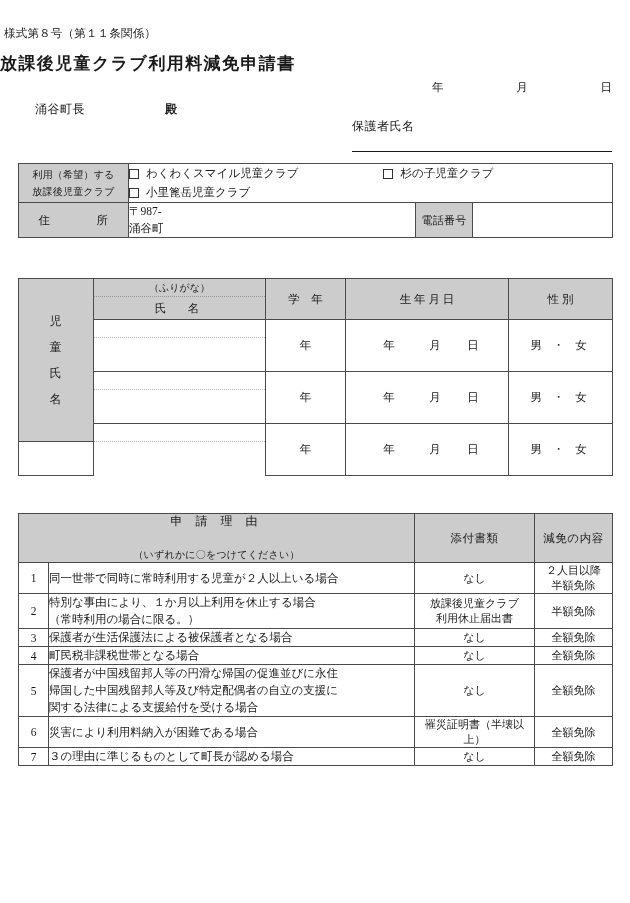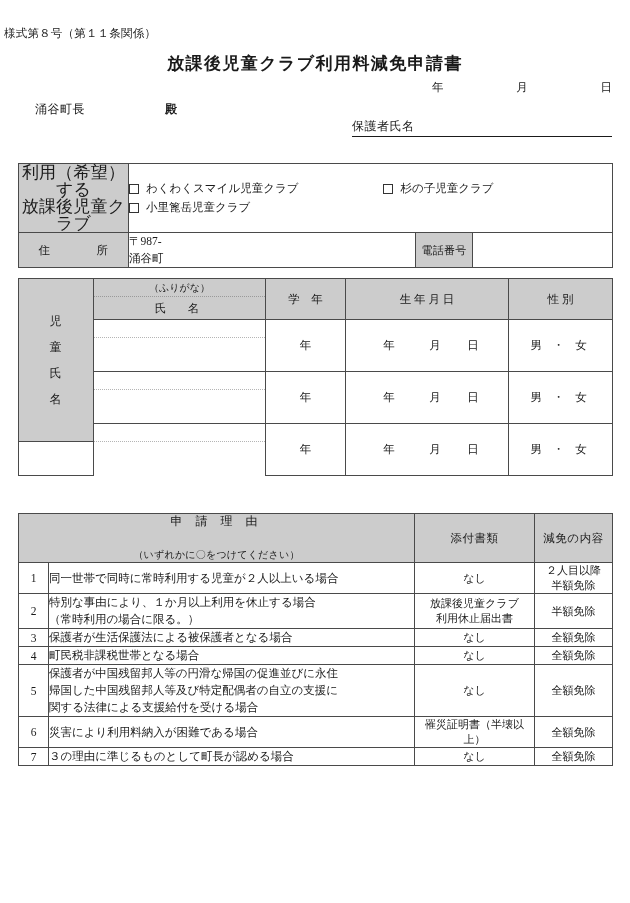--- a/index.html
+++ b/index.html
@@ -31,21 +31,20 @@
     top: 26px;
     font-size: 11.5px;
     letter-spacing: 0.2px;
     white-space: nowrap;
   }
   .doc-title {
     position: absolute;
     left: 0;
     top: 52px;
     width: 630px;
-    text-align: center;
     font-size: 17px;
     font-weight: bold;
     letter-spacing: 1.4px;
   }
   .date-line {
     position: absolute;
     left: 0;
     top: 80px;
     width: 630px;
     font-size: 11.5px;
@@ -77,21 +76,21 @@
     left: 352px;
     top: 118px;
     width: 260px;
     display: flex;
     align-items: flex-end;
   }
   .guardian-label {
     font-size: 12px;
     letter-spacing: 0.5px;
     border-bottom: 1.3px solid #1a1a1a;
-    padding-bottom: 1px;
+    padding-bottom: 16px;
     white-space: nowrap;
   }
   .guardian-line {
     flex: 1;
     border-bottom: 1.3px solid #1a1a1a;
     height: 14px;
   }
   .intro-line {
     position: absolute;
     left: 55px;
@@ -112,21 +111,21 @@
     border: 1px solid #4a4a4a;
     padding: 0;
     vertical-align: middle;
   }
   .gray { background: #cccccc; }
   .c { text-align: center; }
 
   
   #tbl-club { left: 18px; top: 163px; width: 594px; }
   .club-label {
-    font-size: 17px;
+    font-size: 10px;
     line-height: 17px;
     letter-spacing: 0.2px;
     padding: 3px 4px;
     text-align: center;
   }
   .club-choices {
     padding: 4px 0 4px 10px;
     line-height: 19px;
   }
   .cb-row { display: flex; font-size: 11.5px; gap: 24px; }

